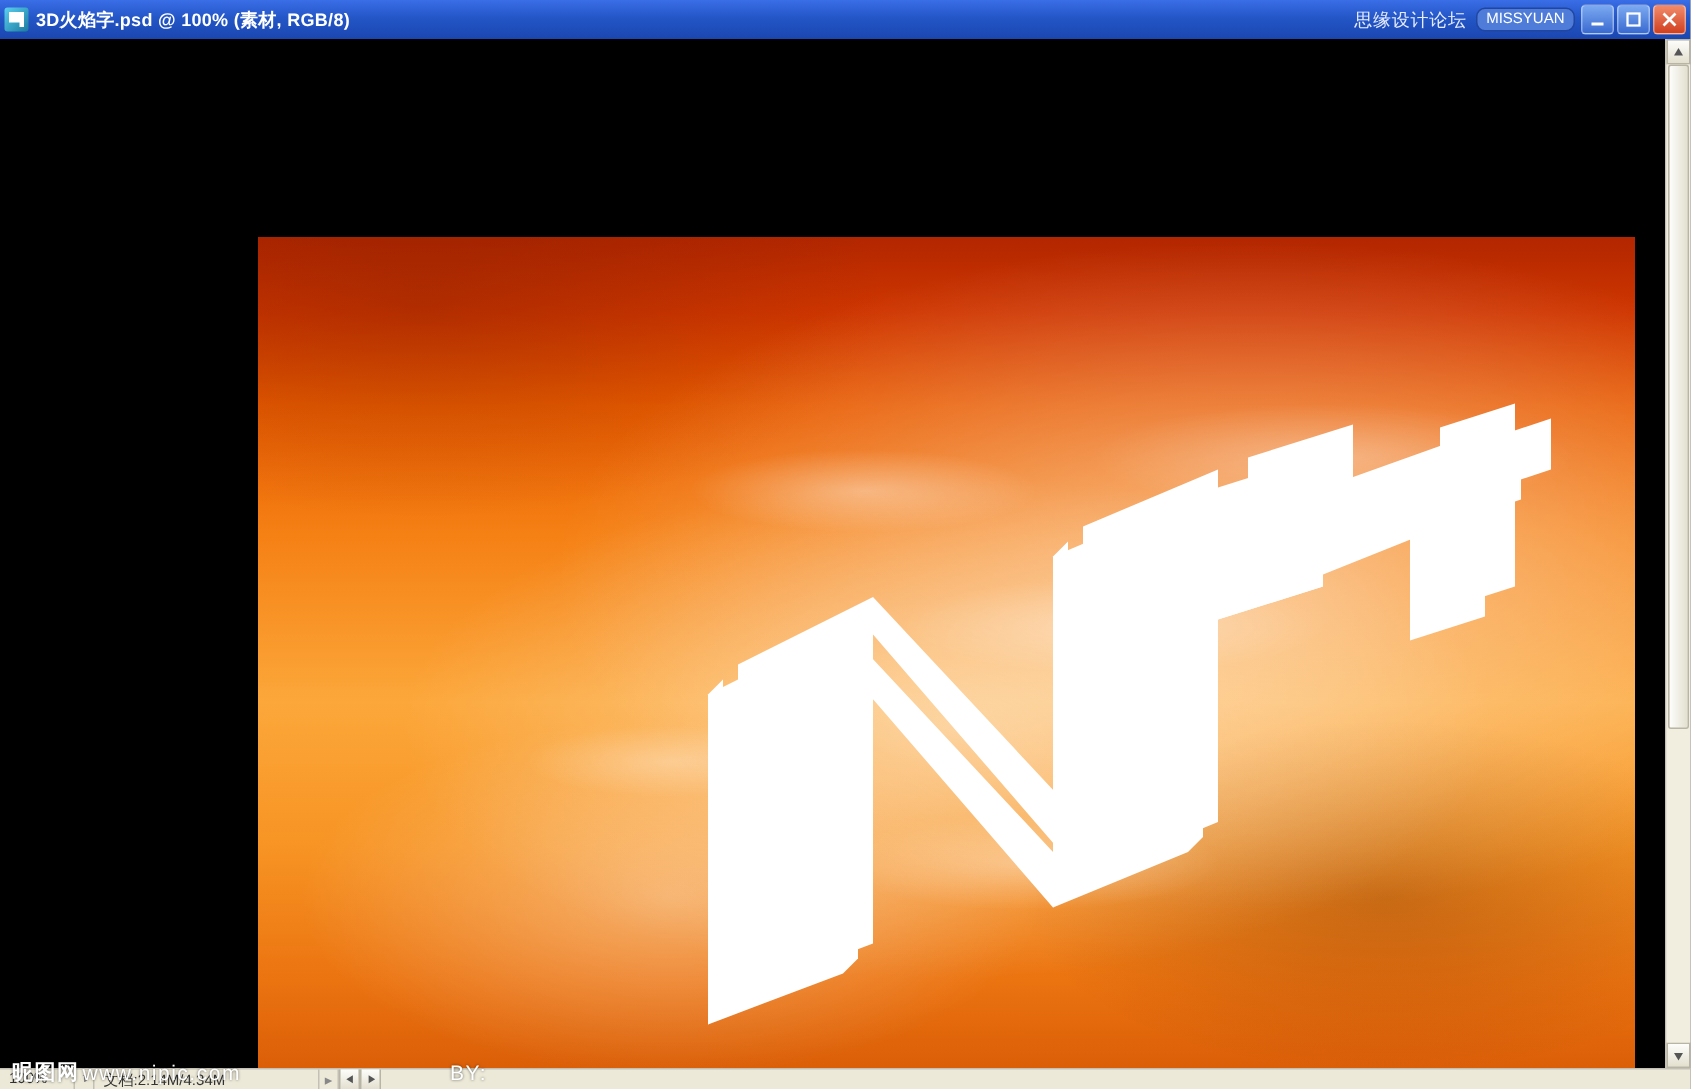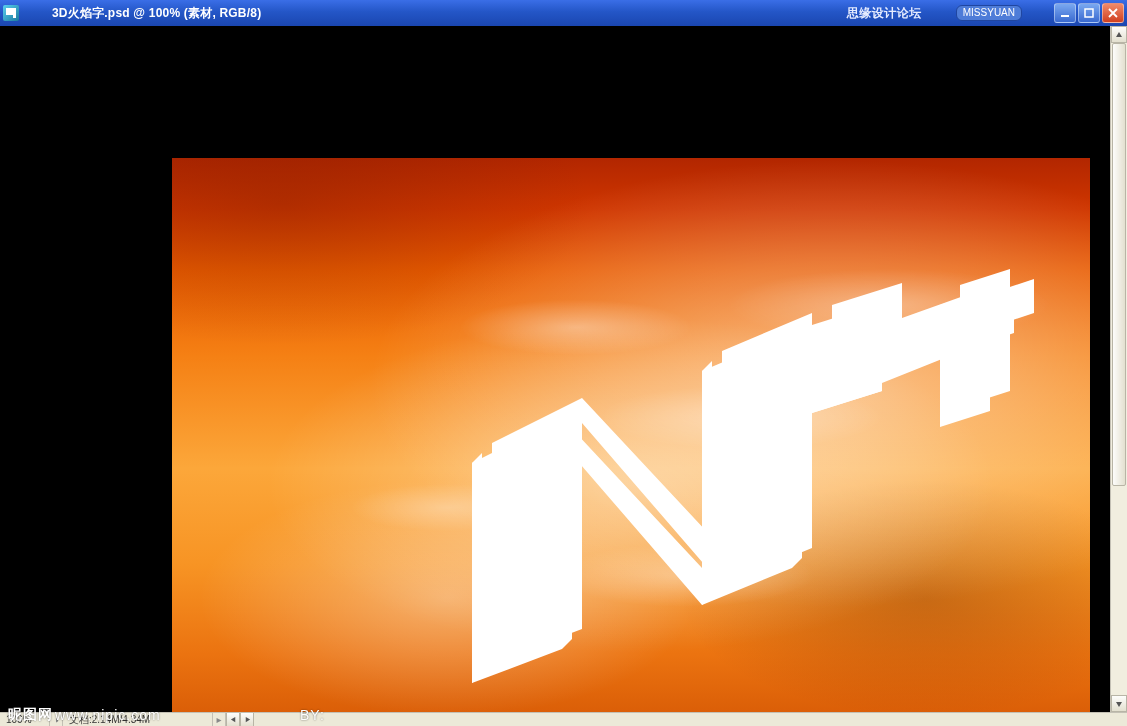--- a/index.html
+++ b/index.html
@@ -13,21 +13,20 @@
       position: relative;
     }
     .titlebar {
       height: 26px;
       background: linear-gradient(to bottom, #3a6ee7 0%, #2456c7 45%, #1a46b0 100%);
       display: flex;
       align-items: center;
       padding: 0 3px;
       color: #fff;
       position: relative;
-      gap: 28px;
     }
     .titlebar .app-icon {
       width: 16px; height: 16px;
       margin-right: 5px;
       background: linear-gradient(135deg, #5bd0f0, #1a7aa0);
       border-radius: 2px;
       position: relative;
     }
     .titlebar .app-icon::after {
       content: "";
@@ -41,21 +40,20 @@
       font-weight: bold;
       font-size: 12px;
       letter-spacing: 0.2px;
     }
     .titlebar .spacer { flex: 1; }
     .titlebar .brand-text {
       font-size: 12px;
       color: #e6ecff;
       margin-right: 6px;
       letter-spacing: 0.5px;
-      font-weight: bold;
     }
     .titlebar .badge {
       background: #4e7cd8;
       border: 1px solid #2046a0;
       color: #fff;
       border-radius: 6px;
       padding: 0px 6px;
       font-size: 10px;
       margin-right: 4px;
       height: 16px;

